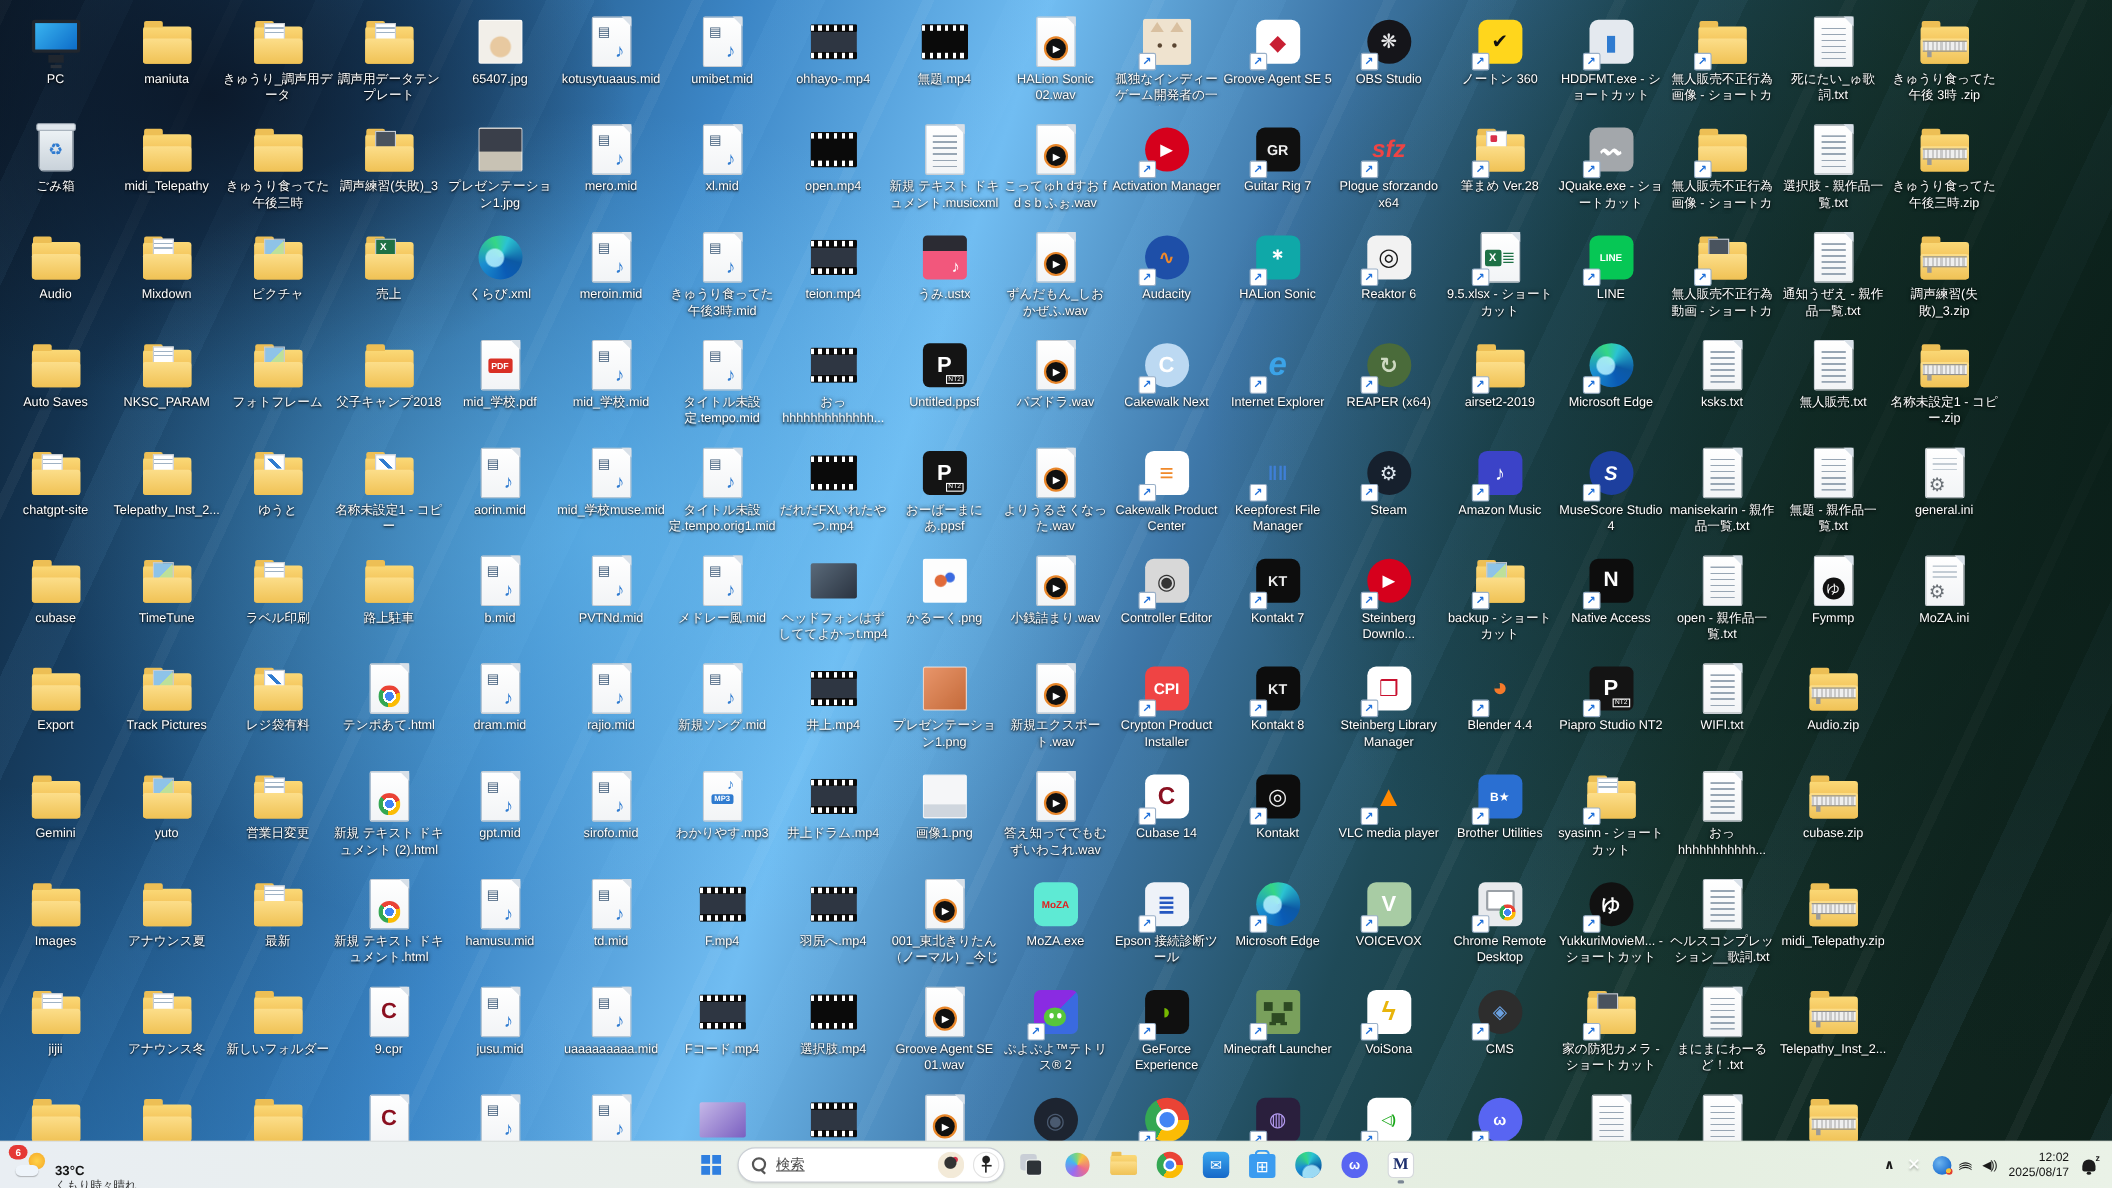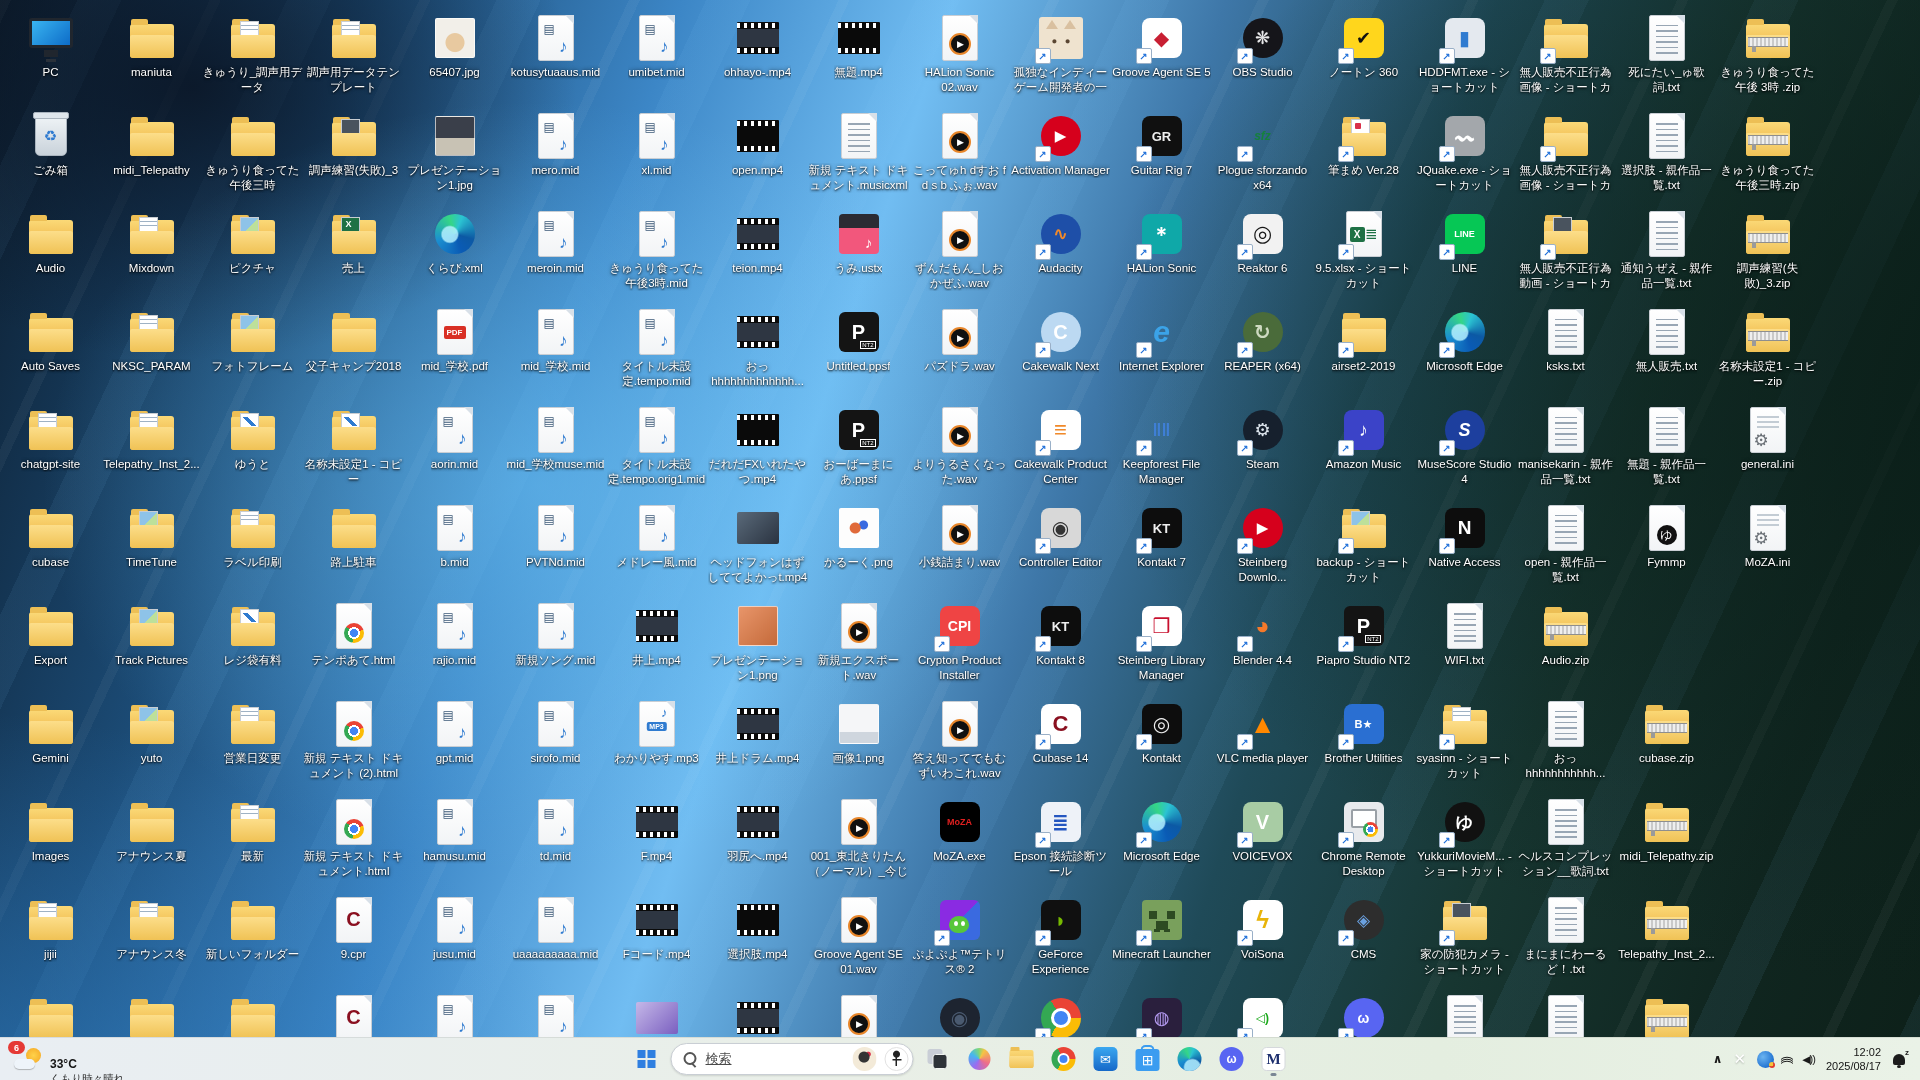--- a/index.html
+++ b/index.html
@@ -363,21 +363,21 @@
       </div>
       <div class="cell" title="Guitar Rig 7">
         <div class="ico">
           <span class="app" style="background: rgb(16, 16, 16); color: rgb(239, 239, 239); font-size: 13px;">GR</span>
           <span class="sc"></span>
         </div>
         <div class="lbl">Guitar Rig 7</div>
       </div>
       <div class="cell" title="Plogue sforzando x64">
         <div class="ico">
-          <span class="app" style="background: transparent; color: #15803d; font-size: 12px; font-style: italic;">sfz</span>
+          <span class="app" style="background: transparent; color: #ef4444; font-size: 22px; font-style: italic;">sfz</span>
           <span class="sc"></span>
         </div>
         <div class="lbl">Plogue sforzando x64</div>
       </div>
       <div class="cell" title="筆まめ Ver.28">
         <div class="ico">
           <span class="fol">
             <span class="fitem stamp"></span>
           </span>
           <span class="sc"></span>
@@ -980,20 +980,28 @@
         <div class="lbl">レジ袋有料</div>
       </div>
       <div class="cell" title="テンポあて.html">
         <div class="ico">
           <span class="pg t-html">
             <span class="pgc"></span>
           </span>
         </div>
         <div class="lbl">テンポあて.html</div>
       </div>
+      <div class="cell" title="dram.mid">
+        <div class="ico">
+          <span class="pg t-midi">
+            <span class="pgc"></span>
+          </span>
+        </div>
+        <div class="lbl">dram.mid</div>
+      </div>
       <div class="cell" title="rajio.mid">
         <div class="ico">
           <span class="pg t-midi">
             <span class="pgc"></span>
           </span>
         </div>
         <div class="lbl">rajio.mid</div>
       </div>
       <div class="cell" title="新規ソング.mid">
         <div class="ico">
@@ -1264,21 +1272,21 @@
       <div class="cell" title="001_東北きりたん（ノーマル）_今じゃ...">
         <div class="ico">
           <span class="pg t-wav">
             <span class="pgc"></span>
           </span>
         </div>
         <div class="lbl">001_東北きりたん（ノーマル）_今じゃ...</div>
       </div>
       <div class="cell" title="MoZA.exe">
         <div class="ico">
-          <span class="app" style="background: #000000; color: rgb(224, 32, 32); font-size: 9px;">MoZA</span>
+          <span class="app" style="background: #5eead4; color: rgb(224, 32, 32); font-size: 9px;">MoZA</span>
         </div>
         <div class="lbl">MoZA.exe</div>
       </div>
       <div class="cell" title="Epson 接続診断ツール">
         <div class="ico">
           <span class="app" style="background: rgb(238, 242, 248); color: rgb(36, 86, 192); font-size: 20px;">≣</span>
           <span class="sc"></span>
         </div>
         <div class="lbl">Epson 接続診断ツール</div>
       </div>

